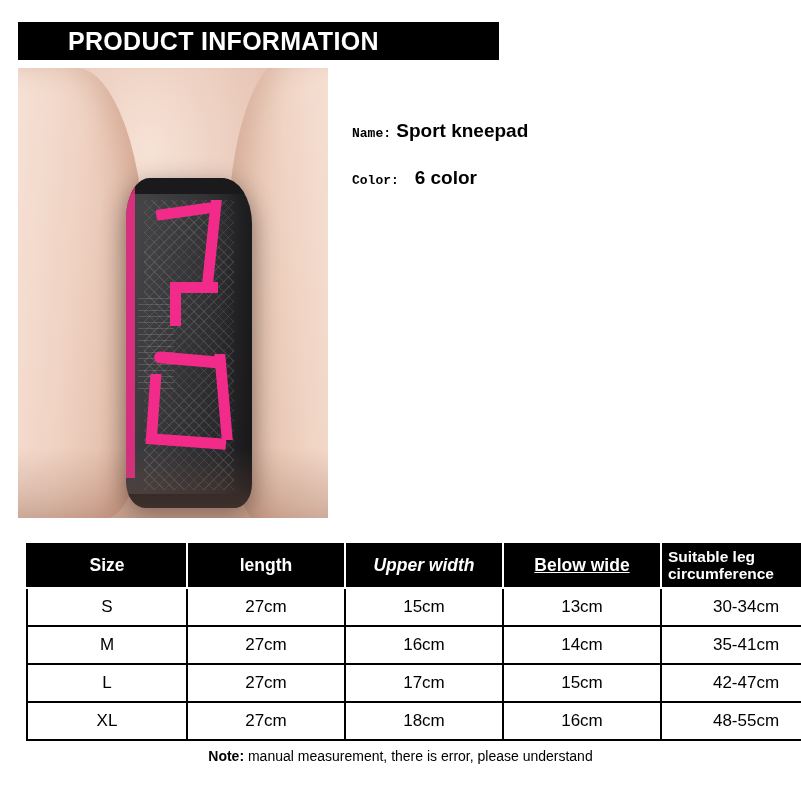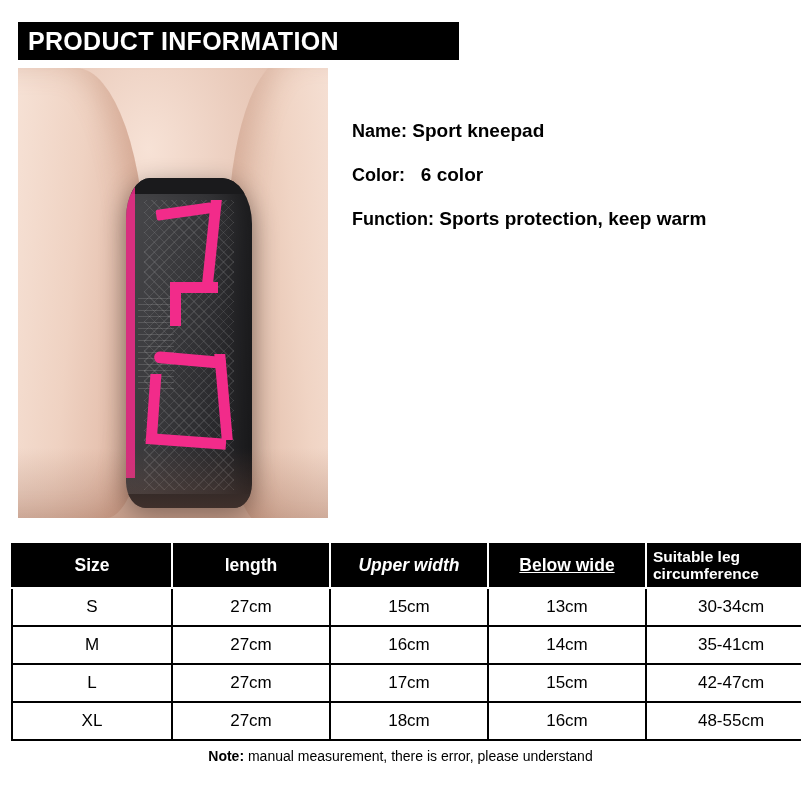--- a/index.html
+++ b/index.html
@@ -24,20 +24,21 @@
   
   .header {
     position: absolute;
     left: 18px;
     top: 22px;
     width: 441px;
     height: 38px;
     background: #000000;
     display: flex;
     align-items: center;
+    padding-left: 40px;
   }
   .header-title {
     color: #ffffff;
     font-size: 25px;
     font-weight: bold;
     letter-spacing: 0.3px;
     padding-left: 10px;
     white-space: nowrap;
   }
 
@@ -209,31 +210,32 @@
     width: 430px;
   }
   .spec-row {
     margin-bottom: 22px;
     font-size: 19px;
     line-height: 22px;
     white-space: nowrap;
   }
   .spec-label {
     font-weight: bold;
-    font-size: 18px;
+    font-size: 13px;
+    font-family: Liberation Mono, monospace;
   }
   .spec-value {
     font-weight: bold;
     font-size: 19px;
   }
 
   
   .table-wrap {
     position: absolute;
-    left: 11px;
+    left: 26px;
     top: 541px;
     width: 752px;
   }
   table.spec-table {
     border-collapse: collapse;
     width: 100%;
     table-layout: fixed;
   }
   table.spec-table th,
   table.spec-table td {
@@ -315,24 +317,20 @@
   <div class="specs">
     <div class="spec-row">
       <span class="spec-label">Name:</span>
       <span class="spec-value">Sport kneepad</span>
     </div>
     <div class="spec-row">
       <span class="spec-label">Color:</span>
       <span class="spec-value">&nbsp;</span>
       <span class="spec-value">6 color</span>
     </div>
-    <div class="spec-row">
-      <span class="spec-label">Function:</span>
-      <span class="spec-value">Sports protection, keep warm</span>
-    </div>
   </div>
 
   <div class="table-wrap">
     <table class="spec-table">
       <thead>
         <tr>
           <th class="col-size first-col">Size</th>
           <th class="col-len">length</th>
           <th class="col-up">Upper width</th>
           <th class="col-below">Below wide</th>

